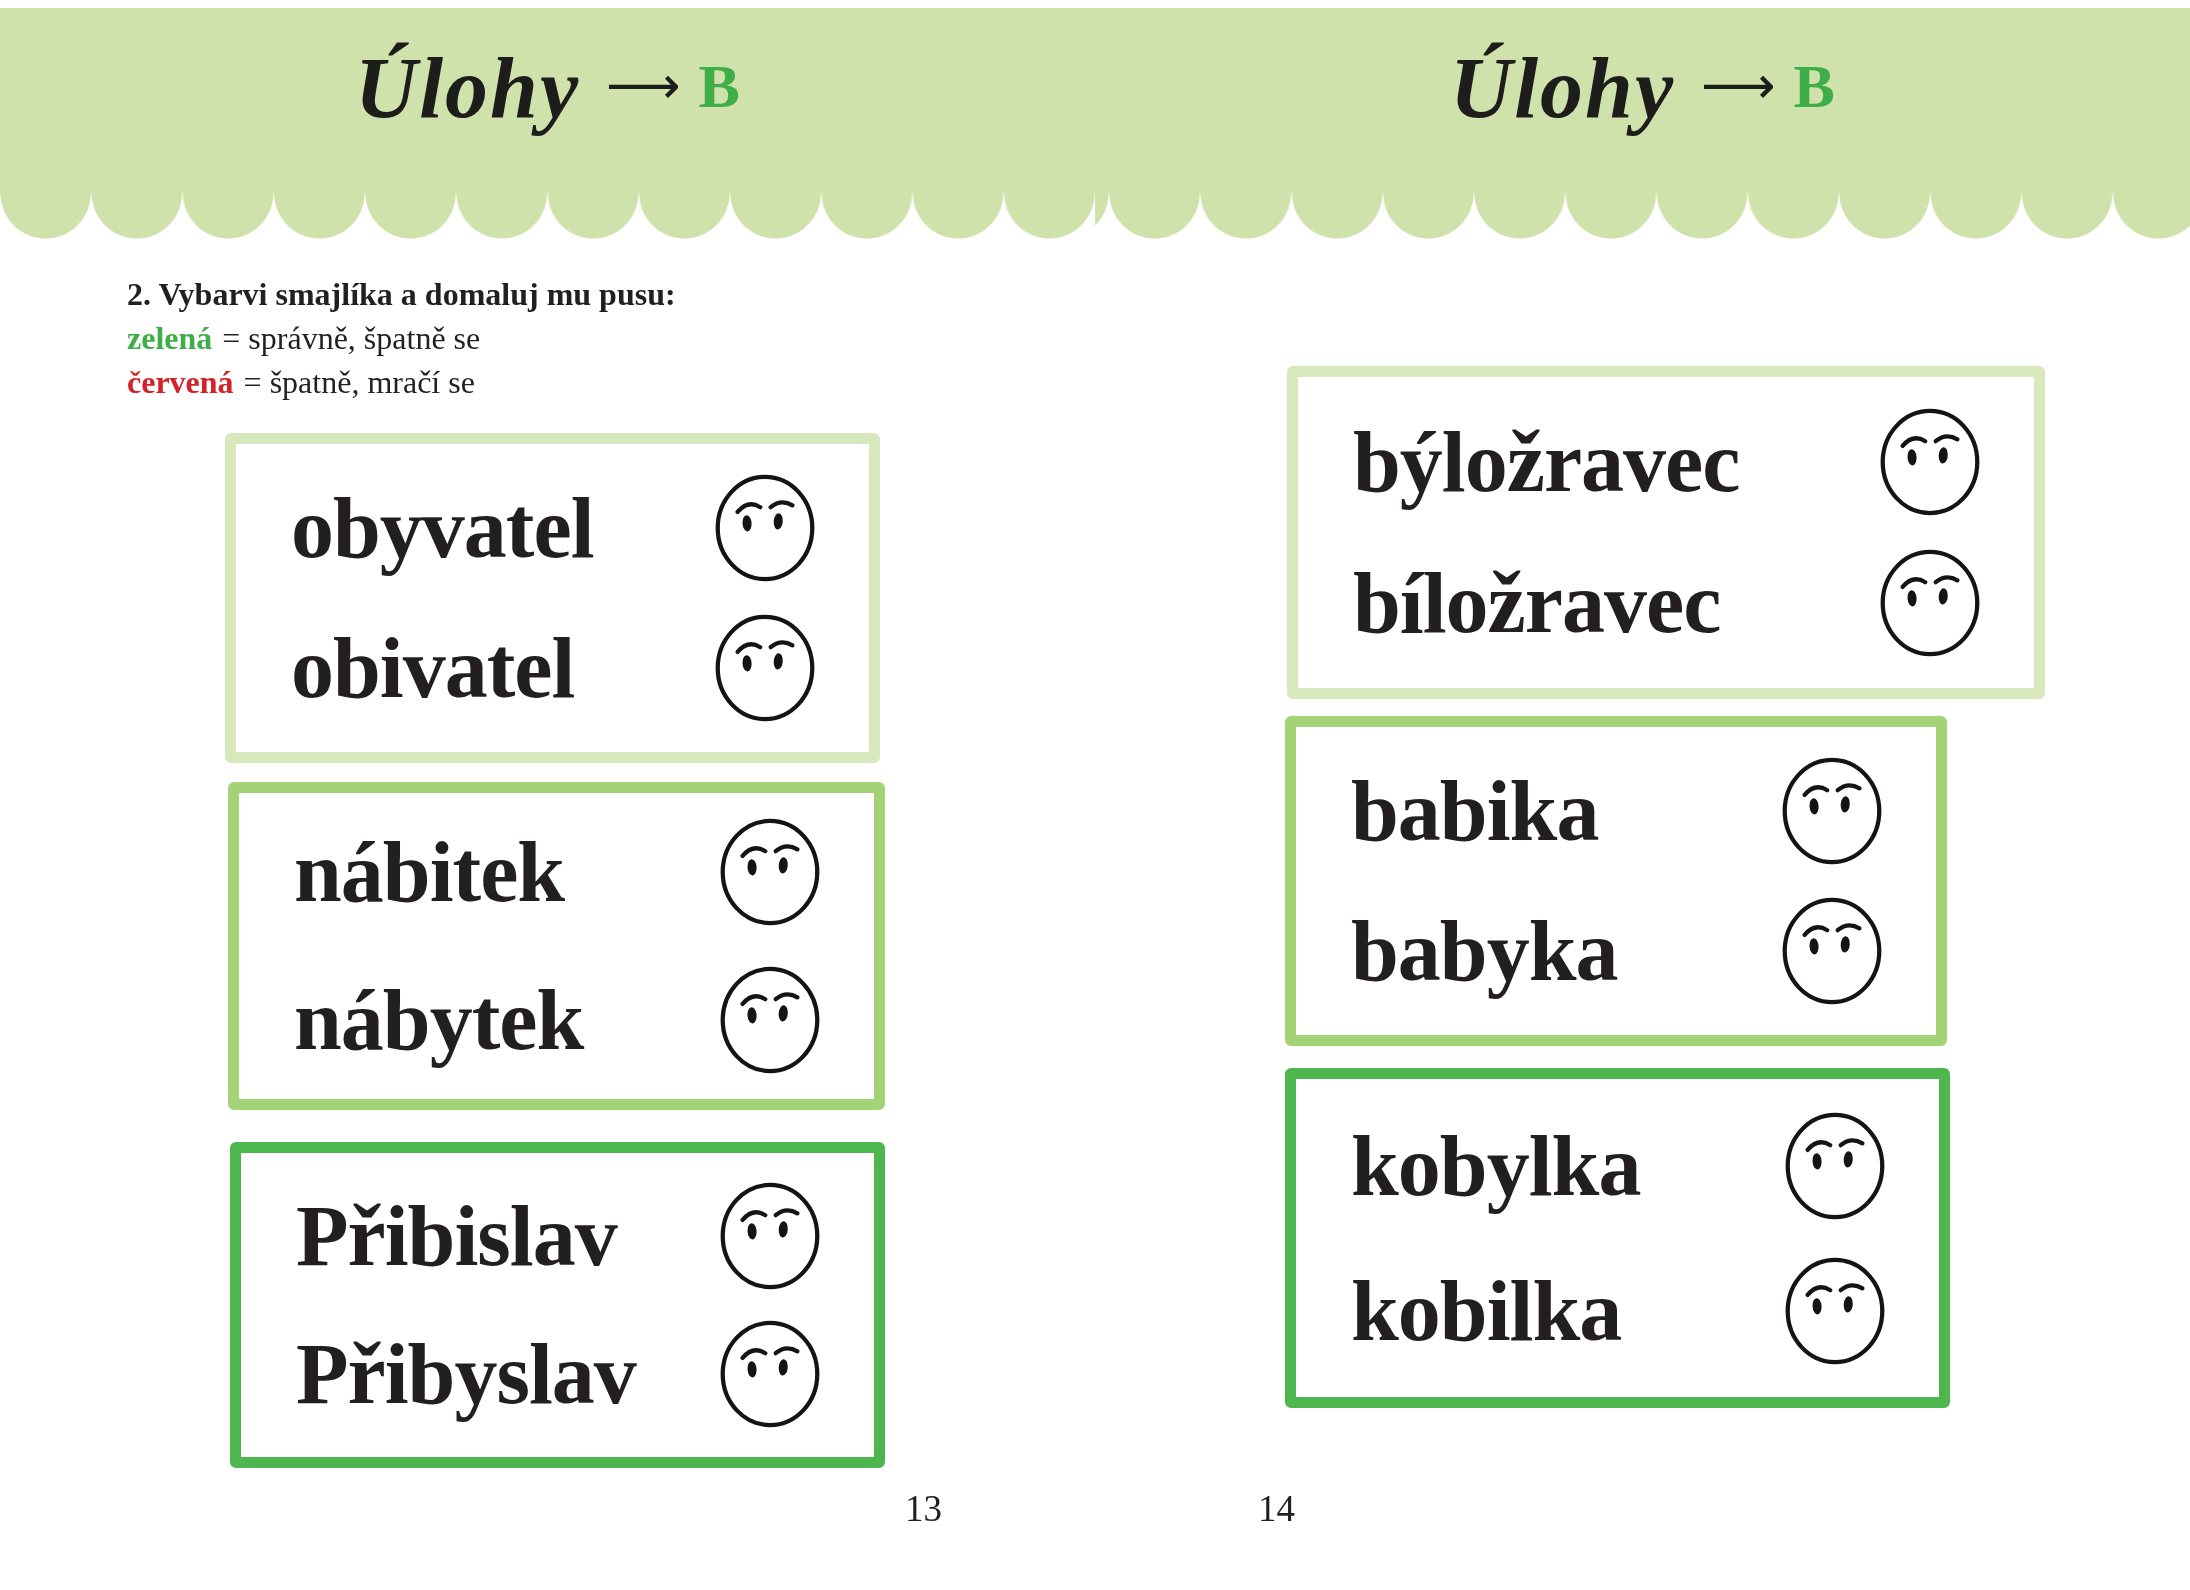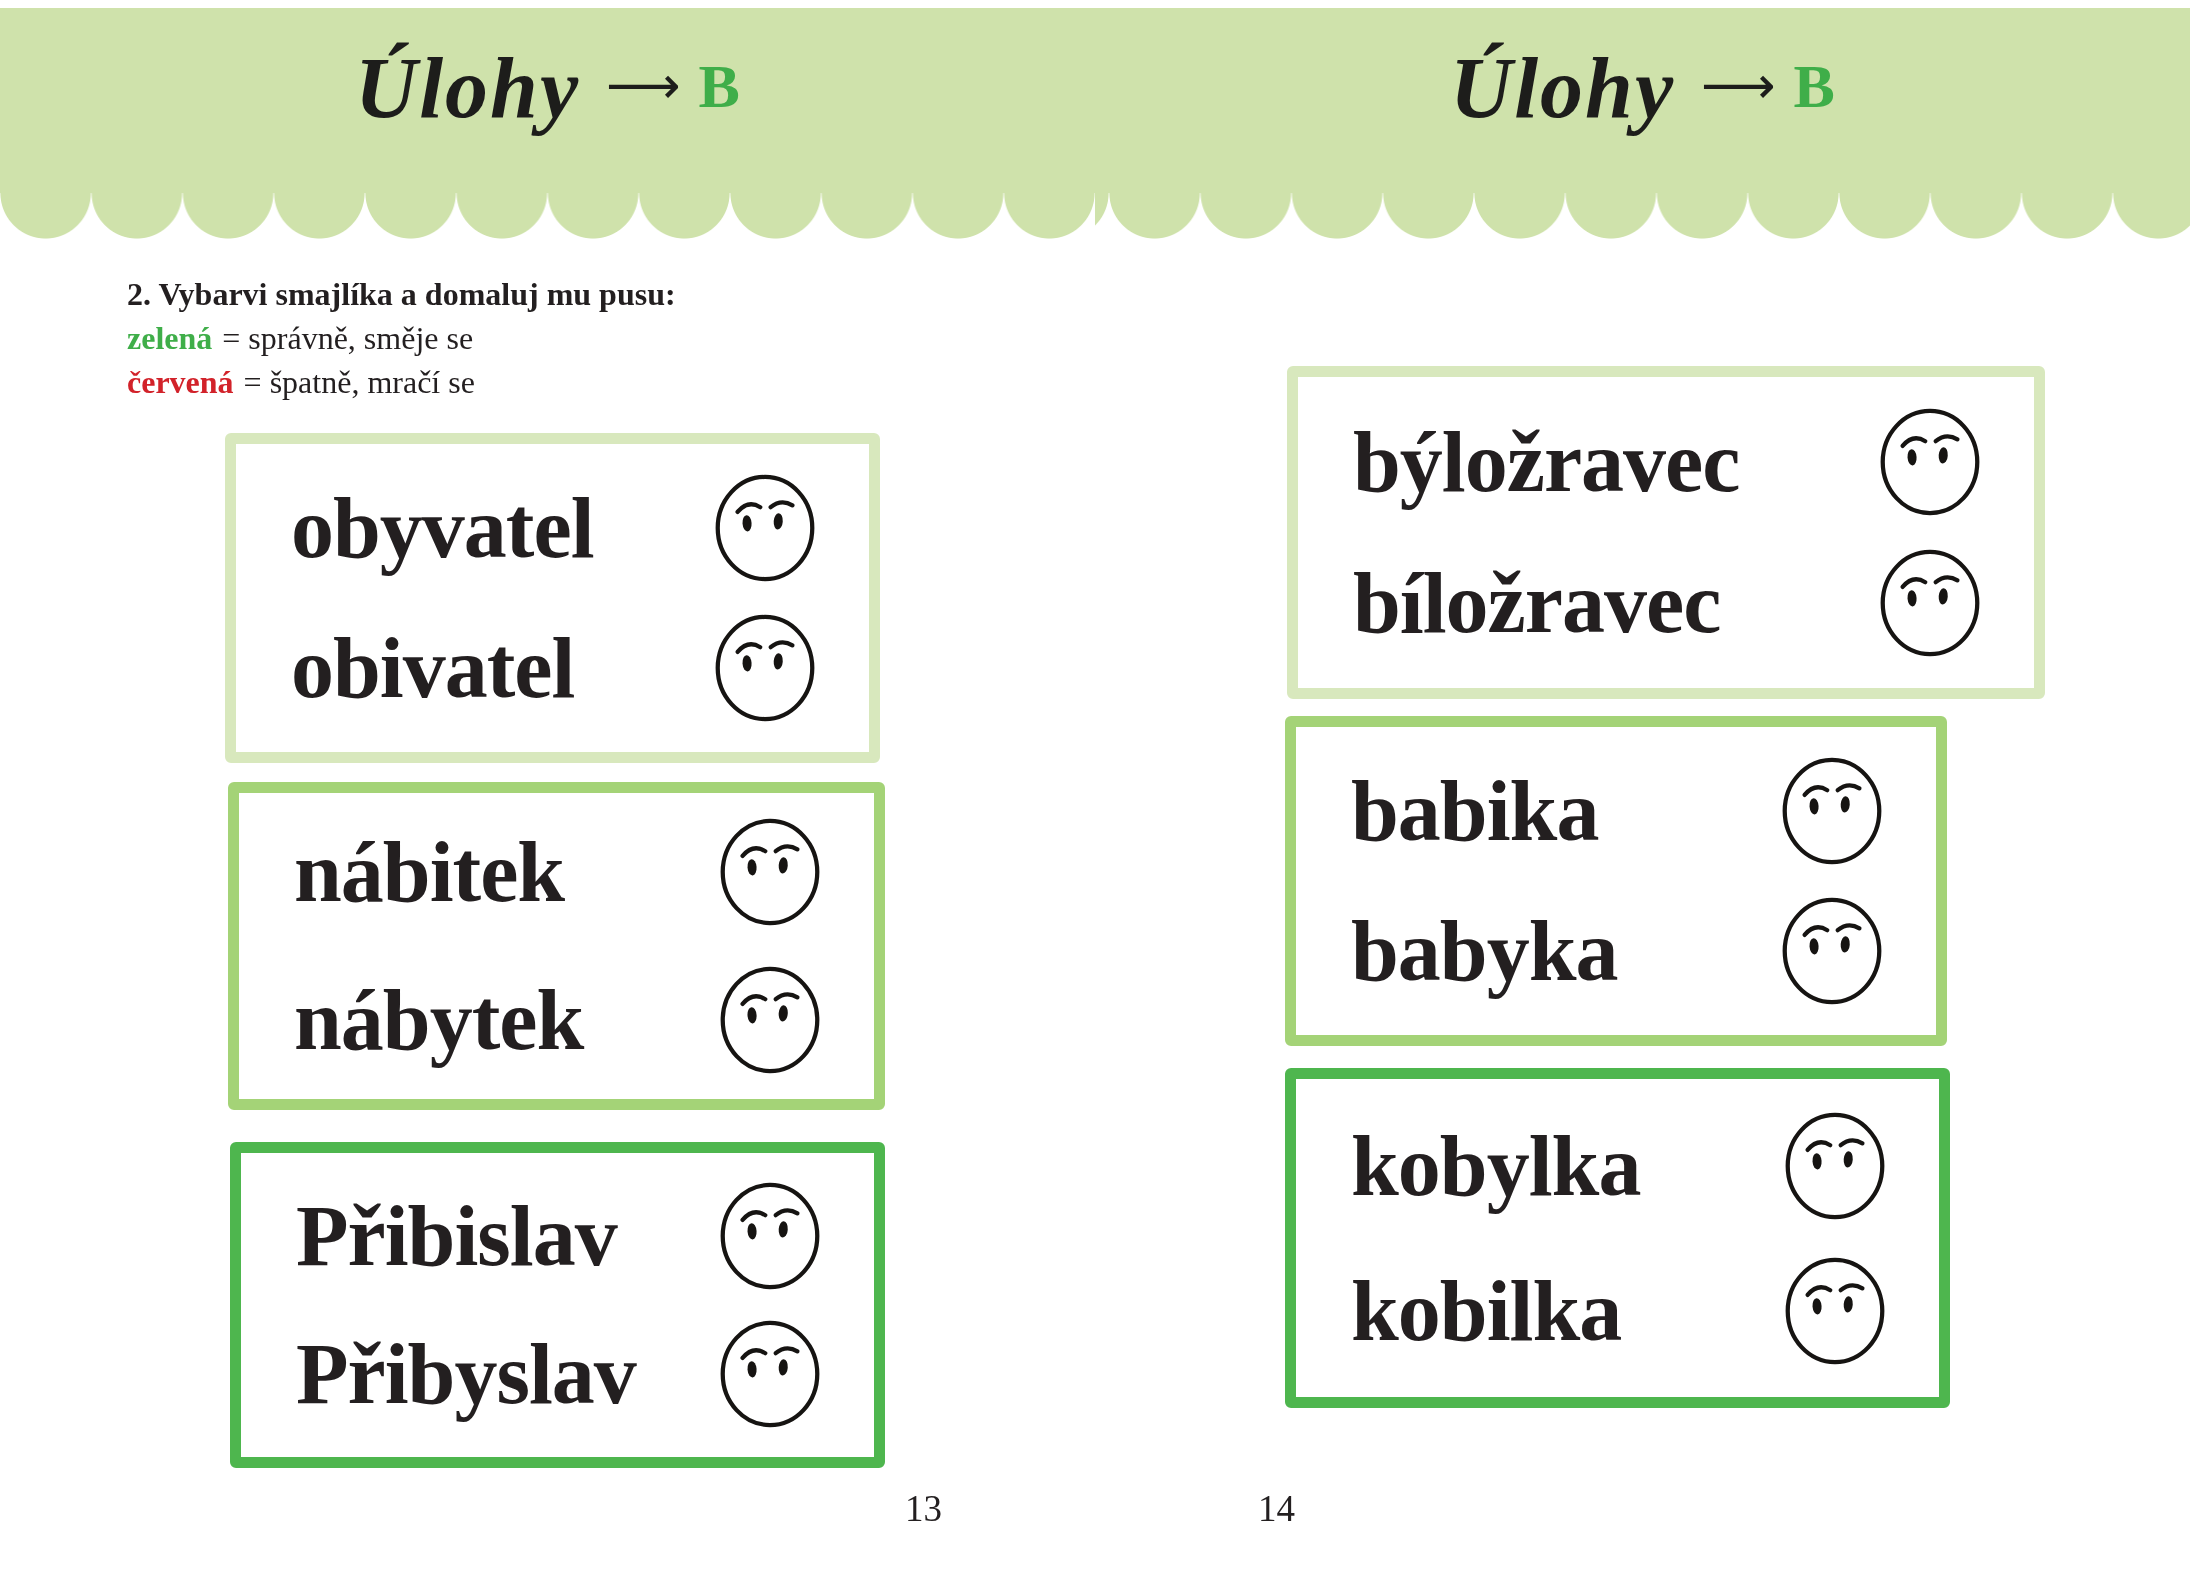--- a/index.html
+++ b/index.html
@@ -128,21 +128,21 @@
   <section class="page">
     <div class="band">
       <div class="page-title">
         <span class="script">Úlohy</span><span class="arrow">⟶</span><span class="letter">B</span>
       </div>
     </div>
 
     <div class="instructions">
       <div class="head">2. Vybarvi smajlíka a domaluj mu pusu:</div>
       <div>
-        <span class="term green">zelená</span><span>= správně, směje se</span>
+        <span class="term green">zelená</span><span>= správně, špatně se</span>
       </div>
       <div>
         <span class="term red">červená</span><span>= špatně, mračí se</span>
       </div>
     </div>
 
     <div class="wordbox tone-light" style="left:225px;top:433px;width:655px;height:330px;text-align:right;">
       <div class="wb-row">
         <span class="word">obyvatel</span>
         <svg class="smiley" width="104" height="112" viewBox="0 0 110 118">

